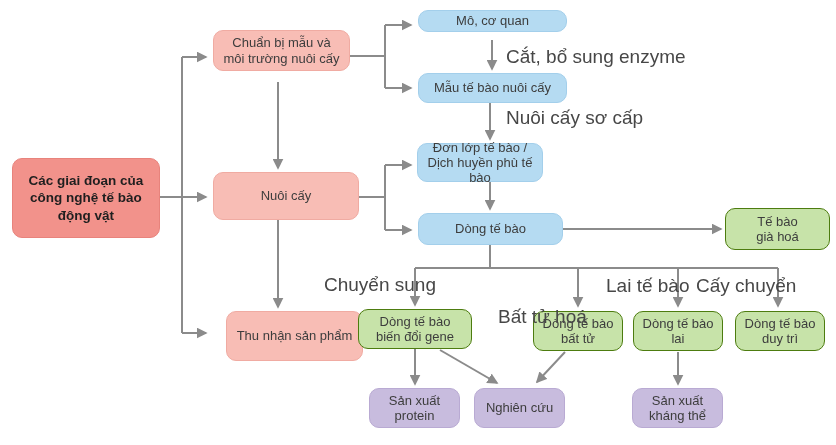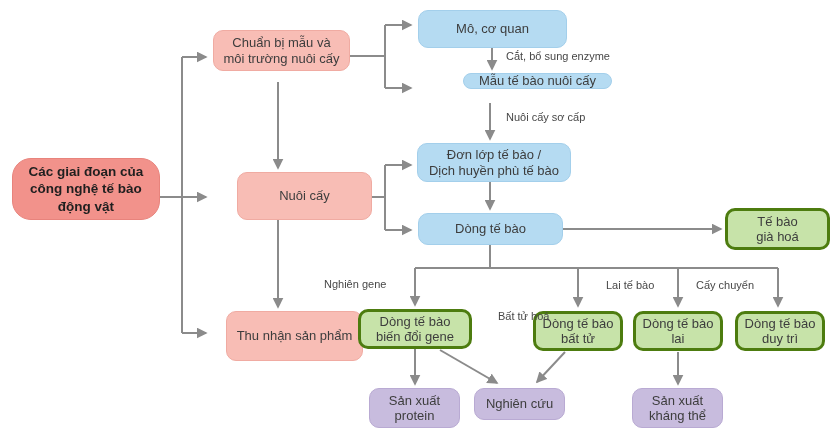--- a/index.html
+++ b/index.html
@@ -13,23 +13,23 @@
   .arrow{stroke:var(--line);stroke-width:2;fill:none;}
   .ah{fill:var(--line);}
   .box{
     position:absolute;z-index:1;display:flex;align-items:center;justify-content:center;
     text-align:center;border-radius:10px;font-size:13px;line-height:1.18;
     color:var(--text);white-space:pre-line;padding:2px 4px;
   }
   .red{background:var(--red);border:1px solid #e8837c;color:#1f1f1f;font-weight:bold;font-size:13.5px;line-height:1.3;}
   .pink{background:var(--pink);border:1px solid #f0aba2;}
   .blue{background:var(--blue);border:1px solid #a3cfeb;}
-  .green{background:var(--green);border:3px solid #4d7c0f;}
+  .green{background:var(--green);border:1px solid #4d7c0f;}
   .purple{background:var(--purple);border:1px solid #b9aad3;}
-  .lbl{position:absolute;z-index:1;font-size:11px;color:#474747;white-space:nowrap;line-height:15px;}
+  .lbl{position:absolute;z-index:1;font-size:19px;color:#474747;white-space:nowrap;line-height:15px;}
 </style>
 </head>
 <body>
 
 <div class="canvas">
 
   <svg class="arrow-layer" width="836" height="445" viewBox="0 0 836 445">
     <defs>
       <marker id="ah" viewBox="0 0 10 10" refX="8.5" refY="5" markerWidth="5.5" markerHeight="5.5" orient="auto">
         <path class="ah" d="M0 0 L10 5 L0 10 z"></path>
@@ -57,51 +57,51 @@
     <path class="arrow" marker-end="url(#ah)" d="M415 268 V305"></path>
     <path class="arrow" marker-end="url(#ah)" d="M578 268 V306"></path>
     <path class="arrow" marker-end="url(#ah)" d="M678 268 V306"></path>
     <path class="arrow" marker-end="url(#ah)" d="M778 268 V306"></path>
     <path class="arrow" marker-end="url(#ah)" d="M415 349 V384"></path>
     <path class="arrow" marker-end="url(#ah)" d="M440 350 L497 383"></path>
     <path class="arrow" marker-end="url(#ah)" d="M565 352 L537 382"></path>
     <path class="arrow" marker-end="url(#ah)" d="M678 352 V384"></path>
   </svg>
 
-  <div class="box red" style="left:12px;top:158px;width:148px;height:62px;border-radius:19px;">Các giai đoạn của
+  <div class="box red" style="left:12px;top:158px;width:148px;height:80px;">Các giai đoạn của
 công nghệ tế bào
 động vật</div>
   <div class="box pink" style="left:213px;top:30px;width:137px;height:41px;">Chuẩn bị mẫu và
 môi trường nuôi cấy</div>
-  <div class="box pink" style="left:213px;top:172px;width:135px;height:48px;margin-left:24px;">Nuôi cấy</div>
+  <div class="box pink" style="left:213px;top:172px;width:146px;height:48px;">Nuôi cấy</div>
   <div class="box pink" style="left:226px;top:311px;width:137px;height:50px;">Thu nhận sản phẩm</div>
 
-  <div class="box blue" style="left:418px;top:10px;width:149px;height:38px;">Mô, cơ quan</div>
-  <div class="box blue" style="left:418px;top:73px;width:149px;height:16px;margin-left:45px;">Mẫu tế bào nuôi cấy</div>
-  <div class="box blue" style="left:417px;top:143px;width:154px;height:39px;">Đơn lớp tế bào /
+  <div class="box blue" style="left:418px;top:10px;width:149px;height:22px;">Mô, cơ quan</div>
+  <div class="box blue" style="left:418px;top:73px;width:149px;height:30px;">Mẫu tế bào nuôi cấy</div>
+  <div class="box blue" style="left:417px;top:143px;width:126px;height:39px;">Đơn lớp tế bào /
 Dịch huyền phù tế bào</div>
   <div class="box blue" style="left:418px;top:213px;width:145px;height:32px;">Dòng tế bào</div>
 
   <div class="box green" style="left:725px;top:208px;width:105px;height:42px;">Tế bào
 già hoá</div>
   <div class="box green" style="left:358px;top:309px;width:114px;height:40px;">Dòng tế bào
 biến đổi gene</div>
   <div class="box green" style="left:533px;top:311px;width:90px;height:40px;">Dòng tế bào
 bất tử</div>
   <div class="box green" style="left:633px;top:311px;width:90px;height:40px;">Dòng tế bào
 lai</div>
   <div class="box green" style="left:735px;top:311px;width:90px;height:40px;">Dòng tế bào
 duy trì</div>
 
   <div class="box purple" style="left:369px;top:388px;width:91px;height:40px;">Sản xuất
 protein</div>
-  <div class="box purple" style="left:474px;top:388px;width:91px;height:32px;">Nghiên cứu</div>
+  <div class="box purple" style="left:474px;top:388px;width:91px;height:40px;">Nghiên cứu</div>
   <div class="box purple" style="left:632px;top:388px;width:91px;height:40px;">Sản xuất
 kháng thể</div>
 
   <span class="lbl" style="left:506px;top:49px;">Cắt, bổ sung enzyme</span>
   <span class="lbl" style="left:506px;top:110px;">Nuôi cấy sơ cấp</span>
-  <span class="lbl" style="left:324px;top:277px;">Nghiên gene</span>
+  <span class="lbl" style="left:324px;top:277px;">Chuyển sung</span>
   <span class="lbl" style="left:498px;top:277px;margin-top:32px;">Bất tử hoá</span>
   <span class="lbl" style="left:606px;top:278px;">Lai tế bào</span>
   <span class="lbl" style="left:696px;top:278px;">Cấy chuyển</span>
 
 </div>
 
 </body></html>

